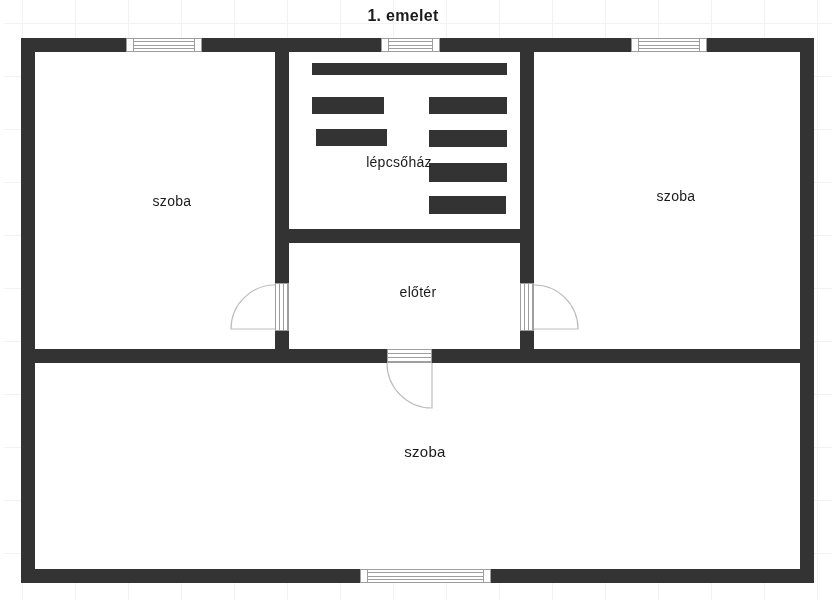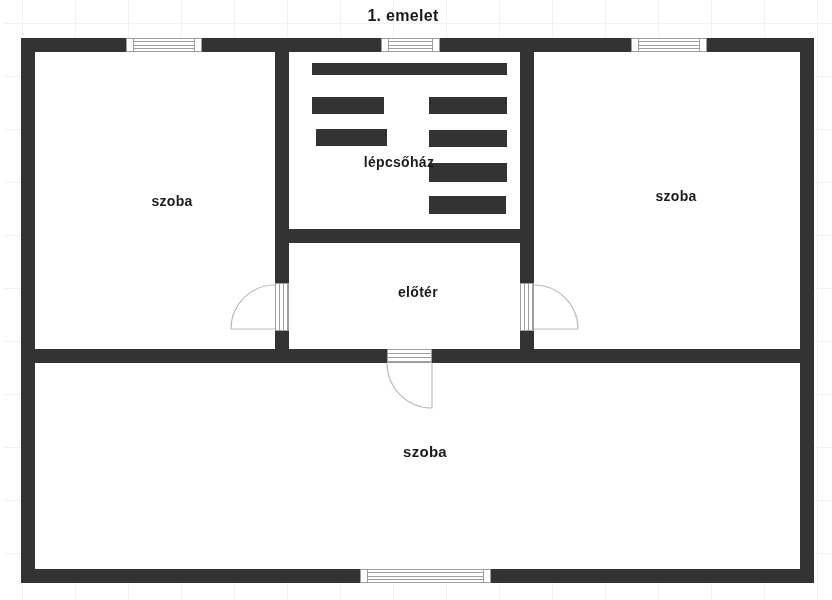--- a/index.html
+++ b/index.html
@@ -30,21 +30,21 @@
   }
   .wall,.stair{position:absolute;background:var(--wall);}
   .room{position:absolute;}
   .title{
     position:absolute;transform:translate(-50%,-50%);
     font-size:16px;font-weight:600;color:var(--label-text);
     letter-spacing:.3px;white-space:nowrap;
   }
   .rlabel{
     position:absolute;transform:translate(-50%,-50%);
-    font-size:14px;font-weight:700;color:var(--label-text);
+    font-size:14px;font-weight:400;color:var(--label-text);
     letter-spacing:.3px;white-space:nowrap;padding-left:28px;
   }
   .rlabel.big{font-size:15px;}
   .window-h{
     position:absolute;background:var(--background);
     border:1px solid var(--window-border);box-sizing:border-box;
   }
   .window-h .pane{
     position:absolute;top:2px;bottom:2px;left:7px;right:7px;
     border-top:1px solid var(--window-border);

